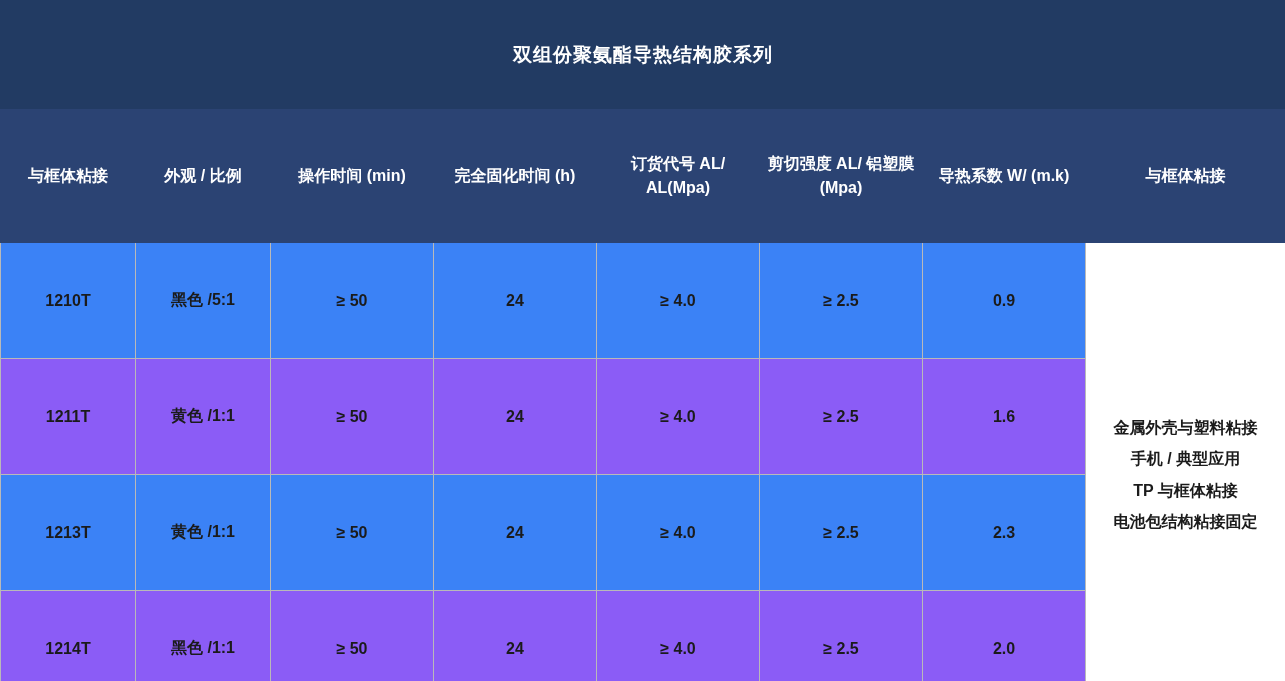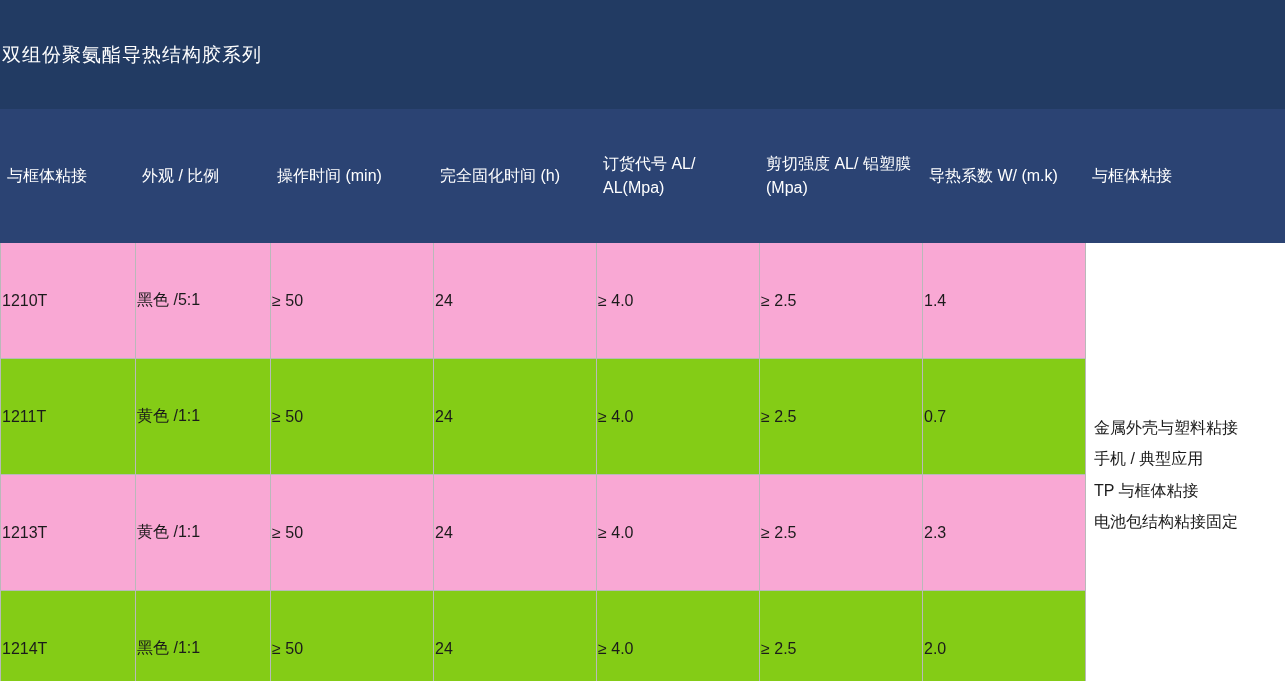--- a/index.html
+++ b/index.html
@@ -15,23 +15,23 @@
     overflow: hidden;
   }
   .spec-table {
     width: 1285px;
     height: 681px;
     border-collapse: collapse;
     table-layout: fixed;
   }
   .spec-table td, .spec-table th {
     border: 1px solid #b9b9b9;
-    text-align: left;
+    text-align: center;
     vertical-align: middle;
-    font-weight: normal;
+    font-weight: bold;
   }
   .title-row td {
     background: #223b63;
     color: #ffffff;
     font-size: 19px;
     height: 105px;
     border: 1px solid #223b63;
     letter-spacing: 1px;
   }
   .header-row th {
@@ -40,24 +40,24 @@
     font-size: 16px;
     height: 125px;
     line-height: 1.45;
     padding: 4px 6px;
     border: 1px solid #2b4373;
   }
   .data-row td {
     font-size: 16px;
     height: 113px;
     color: #1b1b1b;
-    background: #f9a8d4;
+    background: #3b82f6;
   }
   .data-row.alt td {
-    background: #84cc16;
+    background: #8b5cf6;
   }
   td.usage-cell {
     background: #ffffff !important;
     font-size: 16px;
     line-height: 1.95;
     color: #1b1b1b;
     padding: 0 8px;
   }
   .usage-line {
     display: block;
@@ -101,37 +101,37 @@
       <th>与框体粘接</th>
     </tr>
 
     <tr class="data-row">
       <td>1210T</td>
       <td>黑色 /5:1</td>
       <td>≥ 50</td>
       <td>24</td>
       <td>≥ 4.0</td>
       <td>≥ 2.5</td>
-      <td>1.4</td>
+      <td>0.9</td>
       <td class="usage-cell" rowspan="4">
         <span class="usage-line">金属外壳与塑料粘接</span>
         <span class="usage-line">手机 / 典型应用</span>
         <span class="usage-line">TP 与框体粘接</span>
         <span class="usage-line">电池包结构粘接固定</span>
       </td>
     </tr>
 
     <tr class="data-row alt">
       <td>1211T</td>
       <td>黄色 /1:1</td>
       <td>≥ 50</td>
       <td>24</td>
       <td>≥ 4.0</td>
       <td>≥ 2.5</td>
-      <td>0.7</td>
+      <td>1.6</td>
     </tr>
 
     <tr class="data-row">
       <td>1213T</td>
       <td>黄色 /1:1</td>
       <td>≥ 50</td>
       <td>24</td>
       <td>≥ 4.0</td>
       <td>≥ 2.5</td>
       <td>2.3</td>

